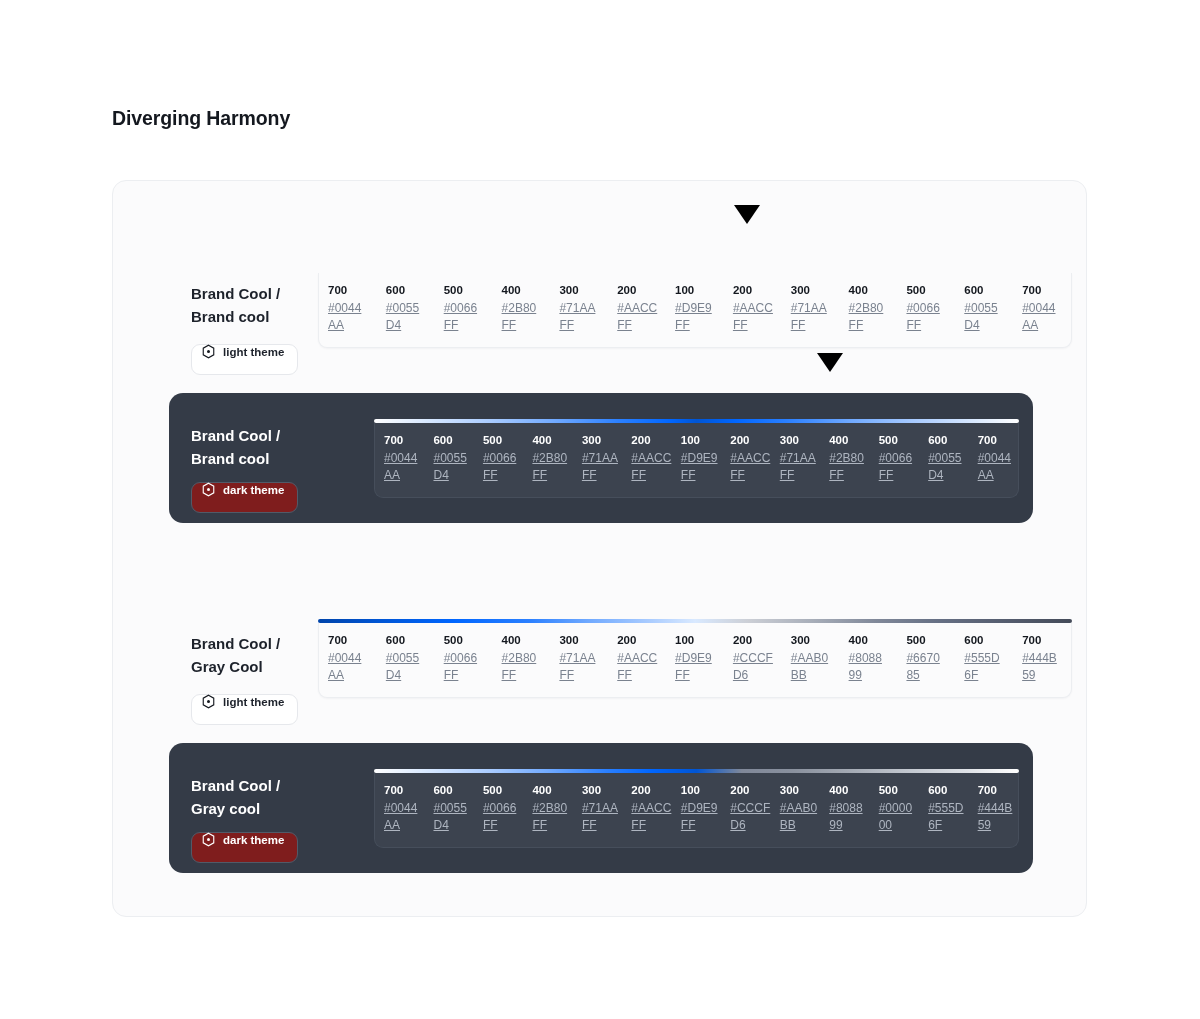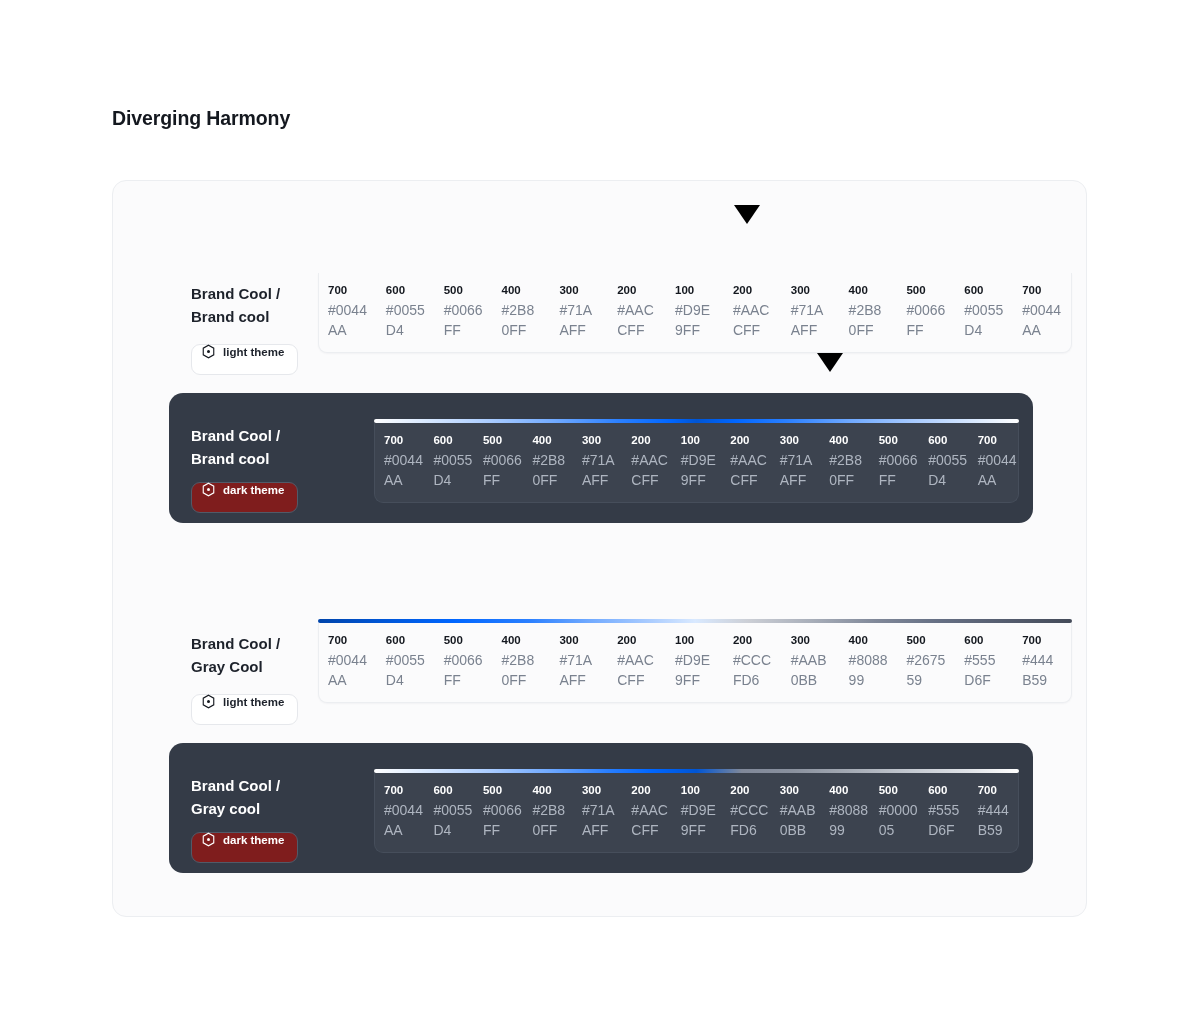--- a/index.html
+++ b/index.html
@@ -126,25 +126,26 @@
     padding-left: 9px;
   }
   .sw-step {
     font-size: 11.5px;
     font-weight: bold;
     color: #14181f;
     line-height: 1.55;
   }
   .row-dark .sw-step { color: #ffffff; }
   .sw-hex {
-    font-size: 14px;
+    font-size: 12px;
     color: #7a828f;
     line-height: 1.45;
     word-break: break-all;
     max-width: 40px;
+    text-decoration: underline;
   }
   .row-dark .sw-hex { color: #aeb5c0; }
 
   .marker {
     position: absolute;
     width: 0; height: 0;
     border-left: 13px solid transparent;
     border-right: 13px solid transparent;
     border-top: 19px solid #000000;
   }
@@ -347,21 +348,21 @@
               <div class="swatch">
                 <div class="sw-step">300</div>
                 <div class="sw-hex">#AAB0BB</div>
               </div>
               <div class="swatch">
                 <div class="sw-step">400</div>
                 <div class="sw-hex">#808899</div>
               </div>
               <div class="swatch">
                 <div class="sw-step">500</div>
-                <div class="sw-hex">#267559</div>
+                <div class="sw-hex">#667085</div>
               </div>
               <div class="swatch">
                 <div class="sw-step">600</div>
                 <div class="sw-hex">#555D6F</div>
               </div>
               <div class="swatch">
                 <div class="sw-step">700</div>
                 <div class="sw-hex">#444B59</div>
               </div>
             </div>
@@ -416,21 +417,21 @@
               <div class="swatch">
                 <div class="sw-step">300</div>
                 <div class="sw-hex">#AAB0BB</div>
               </div>
               <div class="swatch">
                 <div class="sw-step">400</div>
                 <div class="sw-hex">#808899</div>
               </div>
               <div class="swatch">
                 <div class="sw-step">500</div>
-                <div class="sw-hex">#000005</div>
+                <div class="sw-hex">#000000</div>
               </div>
               <div class="swatch">
                 <div class="sw-step">600</div>
                 <div class="sw-hex">#555D6F</div>
               </div>
               <div class="swatch">
                 <div class="sw-step">700</div>
                 <div class="sw-hex">#444B59</div>
               </div>
             </div>

